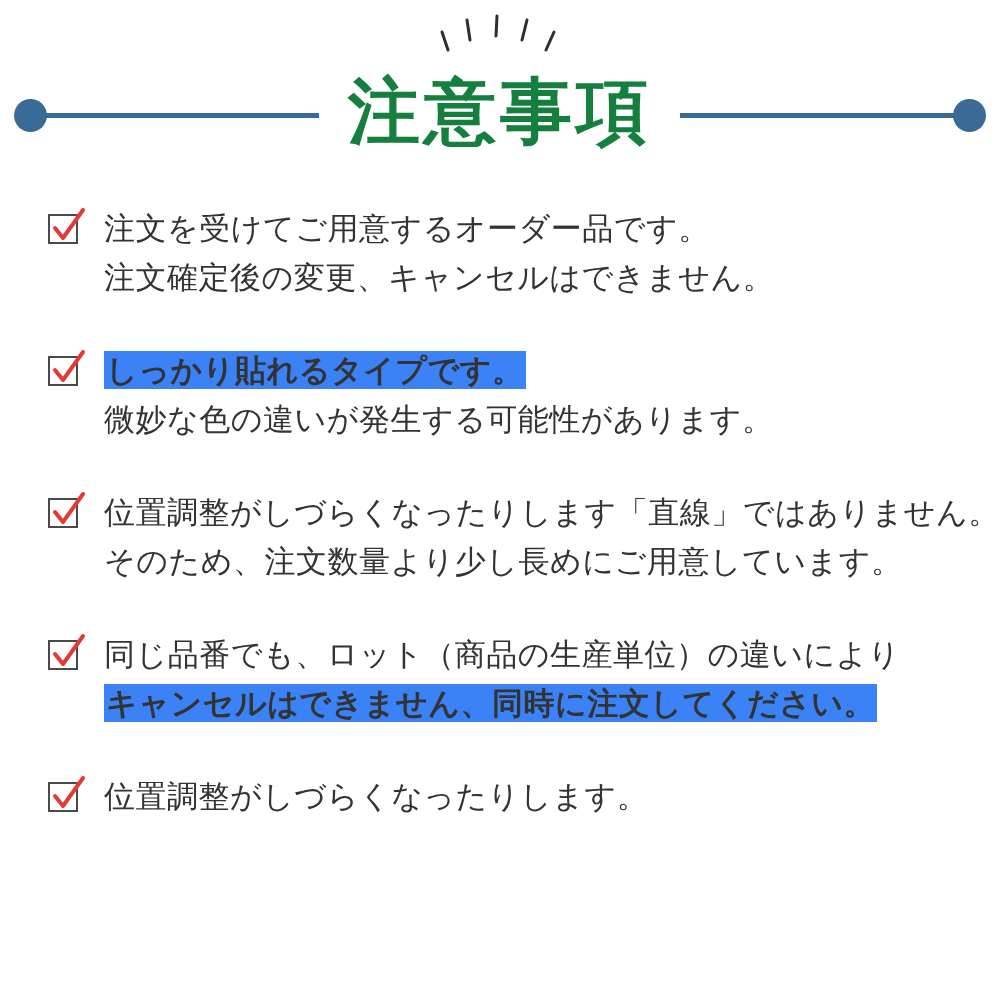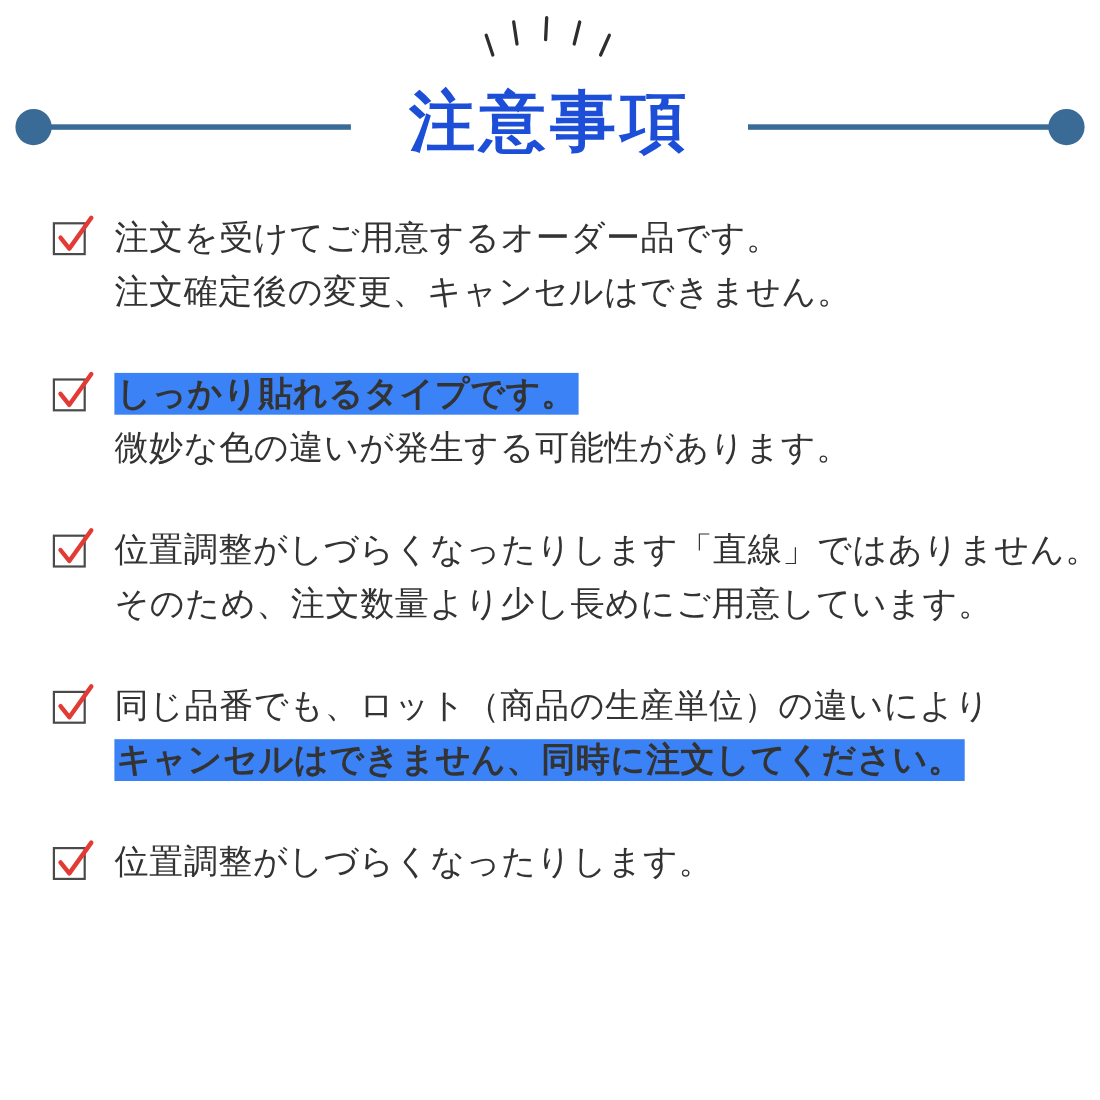--- a/index.html
+++ b/index.html
@@ -55,32 +55,32 @@
   }
   .dot-left { left: 14px; }
   .dot-right { left: 953px; }
 
   .title {
     position: absolute;
     top: 68px;
     left: 0;
     width: 1000px;
     text-align: center;
-    font-size: 60px;
+    font-size: 72px;
     line-height: 86px;
     font-weight: bold;
     letter-spacing: 4px;
-    color: #1d4ed8;
+    color: #15803d;
     font-family: "DejaVu Sans", "Liberation Sans", sans-serif;
   }
 
   
   .list {
     position: absolute;
-    top: 192px;
+    top: 204px;
     left: 0;
     width: 1000px;
   }
 
   .item {
     display: flex;
     align-items: flex-start;
     padding: 0 0 0 48px;
     margin-bottom: 44px;
   }

